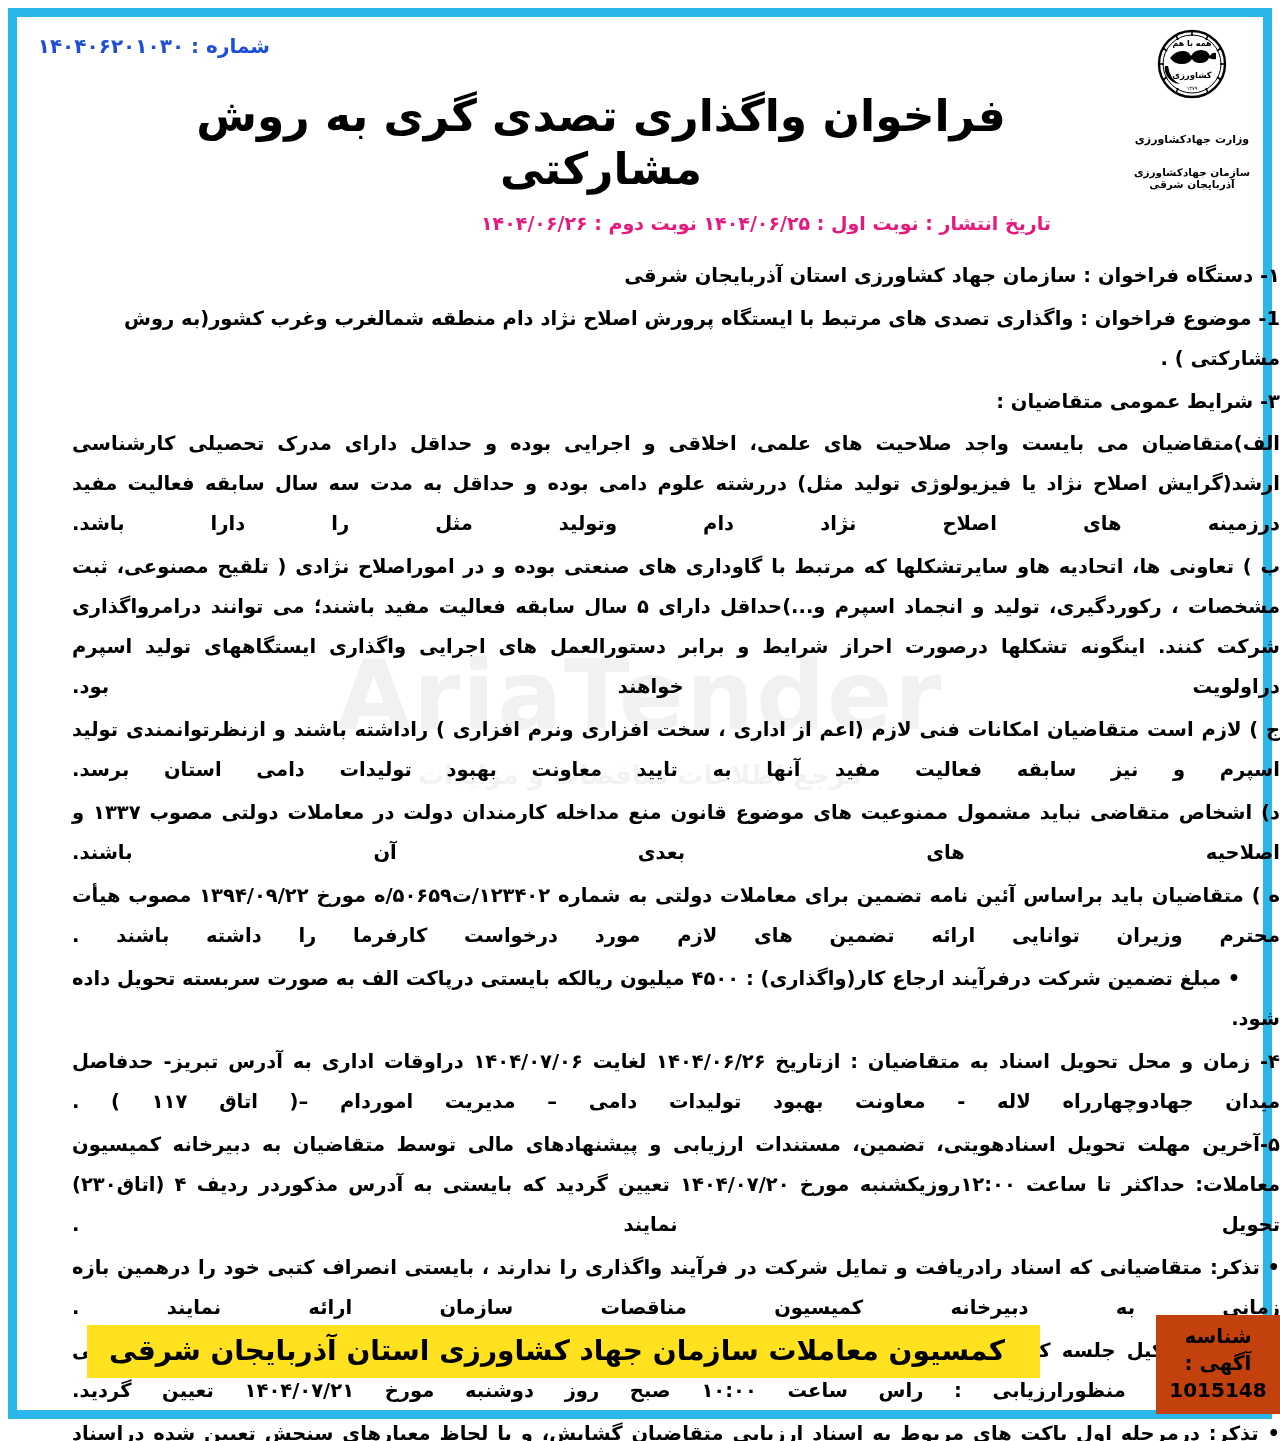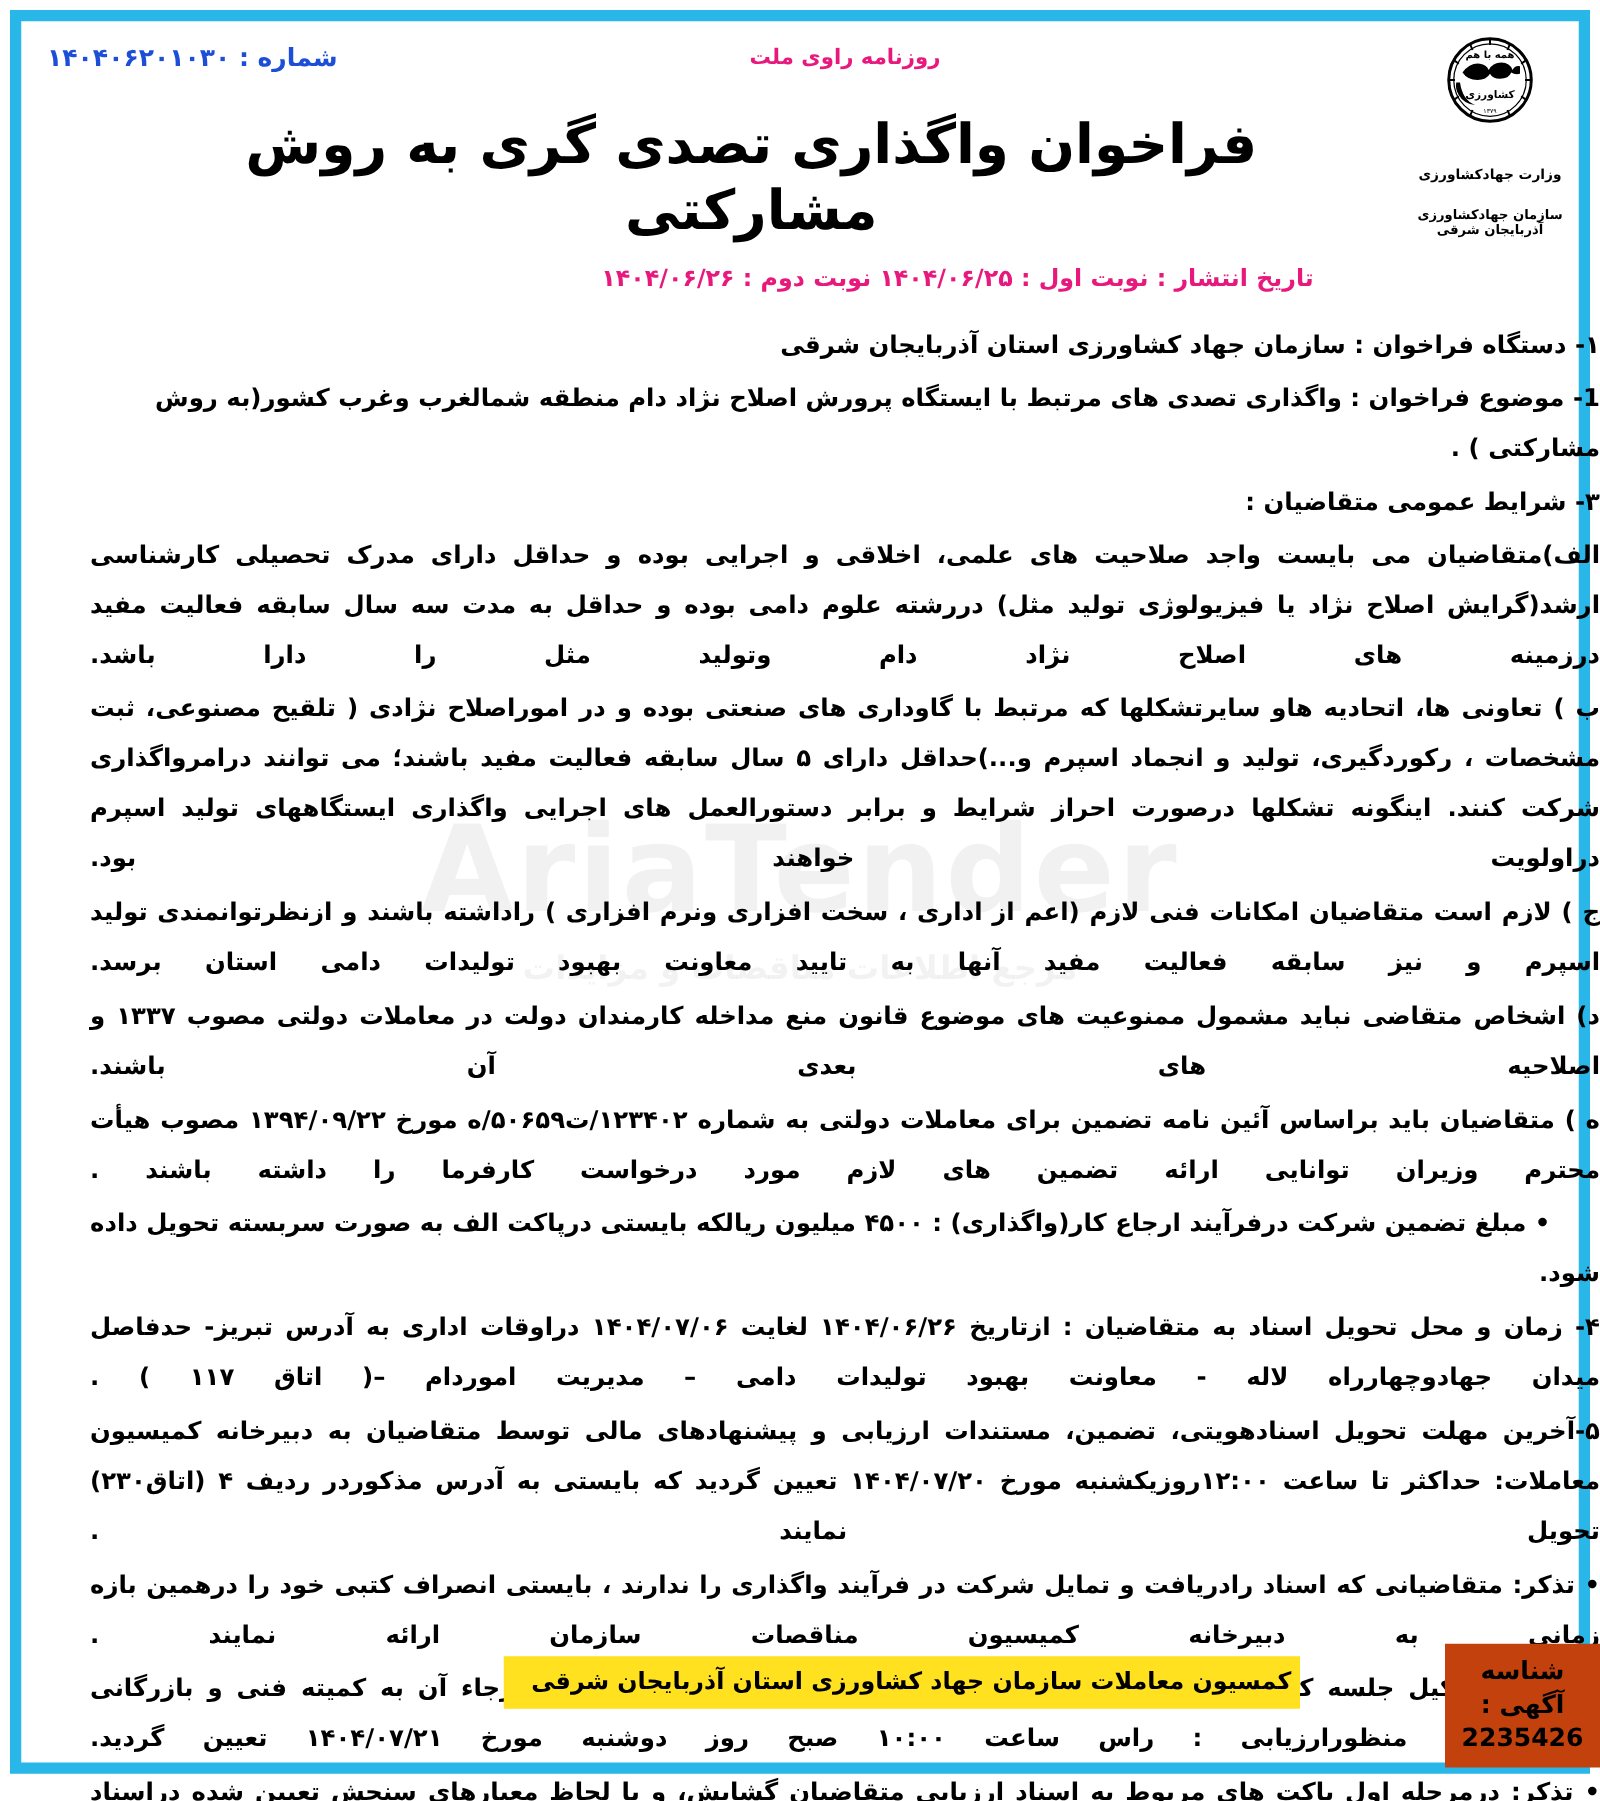--- a/index.html
+++ b/index.html
@@ -188,40 +188,39 @@
     text-align: center;
     line-height: 1.35;
     width: 100px;
   }
   .footer-highlight {
     position: absolute;
     right: 240px;
     top: 28px;
     background: #ffe11f;
     color: #000;
-    font-size: 19px;
-    font-weight: bold;
-    padding: 9px 7px 11px 22px;
+    font-size: 28px;
+    font-weight: bold;
+    padding: 9px 35px 11px 22px;
     white-space: nowrap;
   }
 </style>
 </head>
 <body>
 
 <div class="page">
   <div class="frame"></div>
 
   <div class="watermark">AriaTender</div>
   <div class="watermark2">مرجع اطلاعات مناقصات و مزایدات</div>
 
   <div class="inner content">
 
     <div class="header-row">
       <div class="doc-number">شماره :  ۱۴۰۴۰۶۲۰۱۰۳۰</div>
-      <div class="paper-name">روزنامه راوی ملت</div>
 
       <div class="logo-block">
         <div class="logo-seal">
           <svg width="96" height="96" viewBox="0 0 96 96" xmlns="http://www.w3.org/2000/svg">
 
             <circle cx="48" cy="44" r="33" fill="none" stroke="#000" stroke-width="2.4"></circle>
             <circle cx="48" cy="44" r="29" fill="none" stroke="#000" stroke-width="1"></circle>
 
             <g stroke="#000" stroke-width="1.6">
               <line x1="48" y1="11" x2="48" y2="16"></line>
@@ -266,19 +265,19 @@
       <p class="para just">۵-آخرین مهلت تحویل اسنادهویتی، تضمین، مستندات ارزیابی و پیشنهادهای مالی توسط متقاضیان به دبیرخانه کمیسیون معاملات: حداکثر تا ساعت ۱۲:۰۰روزیکشنبه مورخ ۱۴۰۴/۰۷/۲۰ تعیین گردید که بایستی به آدرس مذکوردر ردیف ۴ (اتاق۲۳۰) تحویل نمایند .</p>
       <p class="para just">• تذکر: متقاضیانی که اسناد رادریافت و تمایل شرکت در فرآیند واگذاری را ندارند ، بایستی انصراف کتبی خود را درهمین بازه زمانی به دبیرخانه کمیسیون مناقصات سازمان ارائه نمایند .</p>
       <p class="para just">۶- زمان تشکیل جلسه کمیسیون معاملات برای گشایش پاکت های ارزیابی متقاضیان وارجاء آن به کمیته فنی و بازرگانی سازمان به منظورارزیابی : راس ساعت ۱۰:۰۰ صبح روز دوشنبه مورخ ۱۴۰۴/۰۷/۲۱ تعیین گردید.</p>
       <p class="para just">• تذکر: درمرحله اول پاکت های مربوط به اسناد ارزیابی متقاضیان گشایش، و با لحاظ معیارهای سنجش تعیین شده دراسناد واگذاری؛ مدارک و مستندات ارائه شده متقاضیان، مورد ارزیابی کیفی و فنی قرار خواهد گرفت و درمرحله دوم صرفا» متقاضیانی که حد نصاب نمره ارزیابی (۶۰ نمره از ۱۰۰) را کسب نمایند؛ پیشنهادهای مالی آنها درجلسه بعدی توسط کمیسیون معاملات سازمان گشایش و مورد بررسی قرار گرفته و با لحاظ صرفه و صلاح دولت موسسه مجری تعیین خواهند شد و پس از صدور مجوز نهایی از وزارت متبوع ، تضمین های قانونی مورد نیاز از برنده نهایی اخذ و قرارداد منعقده اجرایی خواهد شد .</p>
 
     </div>
 
     <div class="footer">
       <div class="shenase-box">
         <div>شناسه آگهی :</div>
-        <div>2235426</div>
+        <div>1015148</div>
       </div>
       <div class="footer-highlight">کمسیون معاملات سازمان جهاد کشاورزی استان آذربایجان شرقی</div>
     </div>
 
   </div>
 </div>
 
 </body></html>

